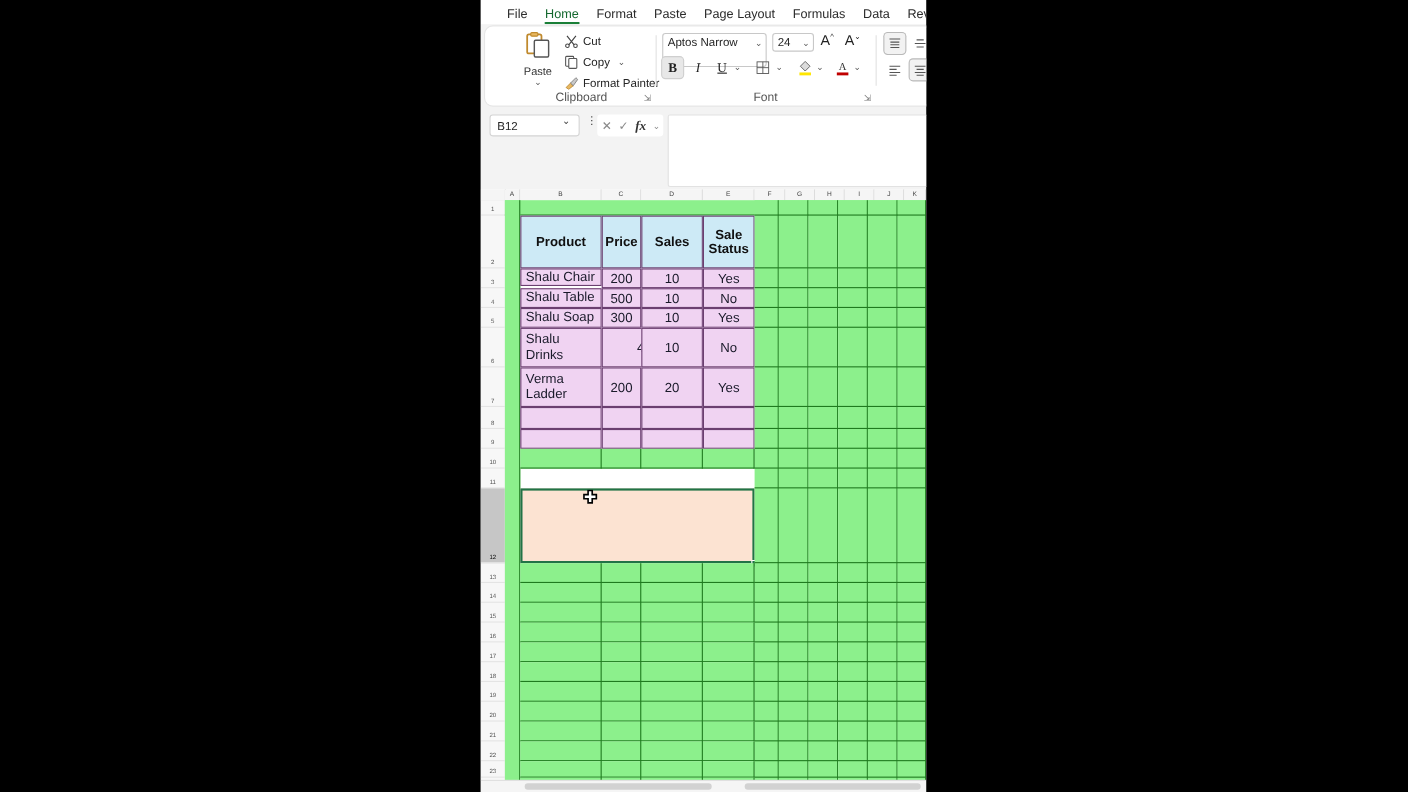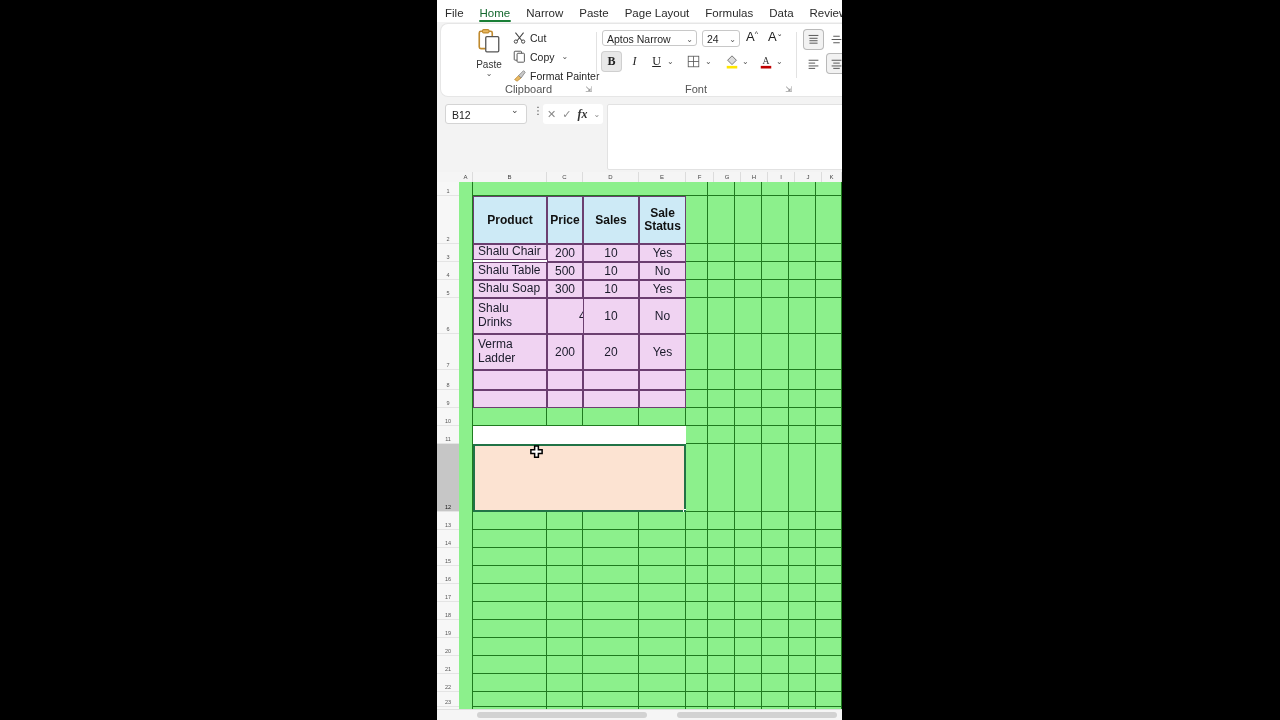--- a/index.html
+++ b/index.html
@@ -3,21 +3,21 @@
 <meta charset="utf-8">
 <style>
   html,body{margin:0;padding:0;}
   body{
     width:1280px;height:720px;background:#000;overflow:hidden;
     font-family:"Liberation Sans",sans-serif;
   }
   .stage{position:absolute;left:437px;top:0;width:405px;height:720px;background:#ffffff;overflow:hidden;}
 
   
-  .tabbar{height:22px;background:#ffffff;display:flex;align-items:flex-end;gap:0px;box-sizing:border-box;}
+  .tabbar{height:22px;background:#ffffff;display:flex;align-items:flex-end;padding-left:16px;gap:0px;box-sizing:border-box;}
   .tab{font-size:11.5px;color:#2b2b2b;padding:2px 8px 3px 8px;white-space:nowrap;cursor:default;position:relative;}
   .tab.active{color:#14682e;font-weight:400;}
   .tab.active:after{content:"";position:absolute;left:7px;right:7px;bottom:0px;height:2px;background:#1a7f37;border-radius:1px;}
 
   
   .ribbon{height:78px;background:#f3f3f3;position:relative;}
   .ribcard{position:absolute;left:4px;top:2px;right:-40px;height:72px;background:#fff;border-radius:7px;box-shadow:0 0 0 1px #e6e6e6;}
   .grp{position:absolute;top:0;height:72px;}
   .grplabel{position:absolute;bottom:1px;width:100%;text-align:center;font-size:11px;color:#555;}
   .grpdiv{position:absolute;top:8px;bottom:18px;width:1px;background:#e2e2e2;}
@@ -28,21 +28,21 @@
   .paste{position:absolute;left:6px;top:4px;width:44px;text-align:center;}
   .paste .lbl{font-size:10px;color:#333;margin-top:1px;}
   .paste .chev{font-size:8px;color:#555;line-height:7px;}
   .clipitem{position:absolute;left:52px;font-size:10.5px;color:#262626;display:flex;align-items:center;gap:4px;white-space:nowrap;}
   .clipitem .ic{width:13px;height:13px;display:inline-block;position:relative;}
   .cut{top:7px;}.copy{top:26px;}.fmt{top:45px;}
   .cv{font-size:8px;color:#555;margin-left:3px;}
 
   
   .g-font{left:155px;width:200px;}
-  .fontname{position:absolute;left:6px;top:6px;width:95px;height:16px;border:1px solid #c8c8c8;border-radius:3px;background:#fff;font-size:10.5px;color:#262626;padding:0 10px 0 4px;line-height:17px;box-sizing:border-box;}
+  .fontname{position:absolute;left:6px;top:6px;width:95px;height:31px;border:1px solid #c8c8c8;border-radius:3px;background:#fff;font-size:10.5px;color:#262626;padding:0 10px 0 4px;line-height:17px;box-sizing:border-box;}
   .fontsize{position:absolute;left:106px;top:6px;width:38px;height:17px;border:1px solid #c8c8c8;border-radius:3px;background:#fff;font-size:10.5px;color:#262626;padding:0 12px 0 4px;line-height:17px;box-sizing:border-box;}
   .selchev{position:absolute;right:3px;top:0px;font-size:8px;color:#555;}
   .growA{position:absolute;left:150px;top:5px;font-size:13px;color:#222;}
   .shrinkA{position:absolute;left:172px;top:5px;font-size:13px;color:#222;}
   .fbtn{position:absolute;top:28px;width:19px;height:19px;display:flex;align-items:center;justify-content:center;font-size:12px;color:#222;border-radius:3px;}
   .fbtn.on{background:#e8e8e8;box-shadow:0 0 0 1px #cfcfcf;}
   .bB{left:6px;font-weight:bold;font-family:"Liberation Serif",serif;}
   .bI{left:29px;font-style:italic;font-family:"Liberation Serif",serif;}
   .bU{left:51px;text-decoration:underline;font-family:"Liberation Serif",serif;}
   .bBorder{left:88px;}
@@ -90,21 +90,21 @@
   .cursor{position:absolute;width:15px;height:15px;pointer-events:none;}
 </style>
 </head>
 <body>
 
 <div class="stage">
 
   <div class="tabbar">
     <div class="tab">File</div>
     <div class="tab active">Home</div>
-    <div class="tab">Narrow</div>
+    <div class="tab">Format</div>
     <div class="tab">Paste</div>
     <div class="tab">Page Layout</div>
     <div class="tab">Formulas</div>
     <div class="tab">Data</div>
     <div class="tab">Review</div>
 
   </div>
 
   <div class="ribbon">
     <div class="ribcard">

